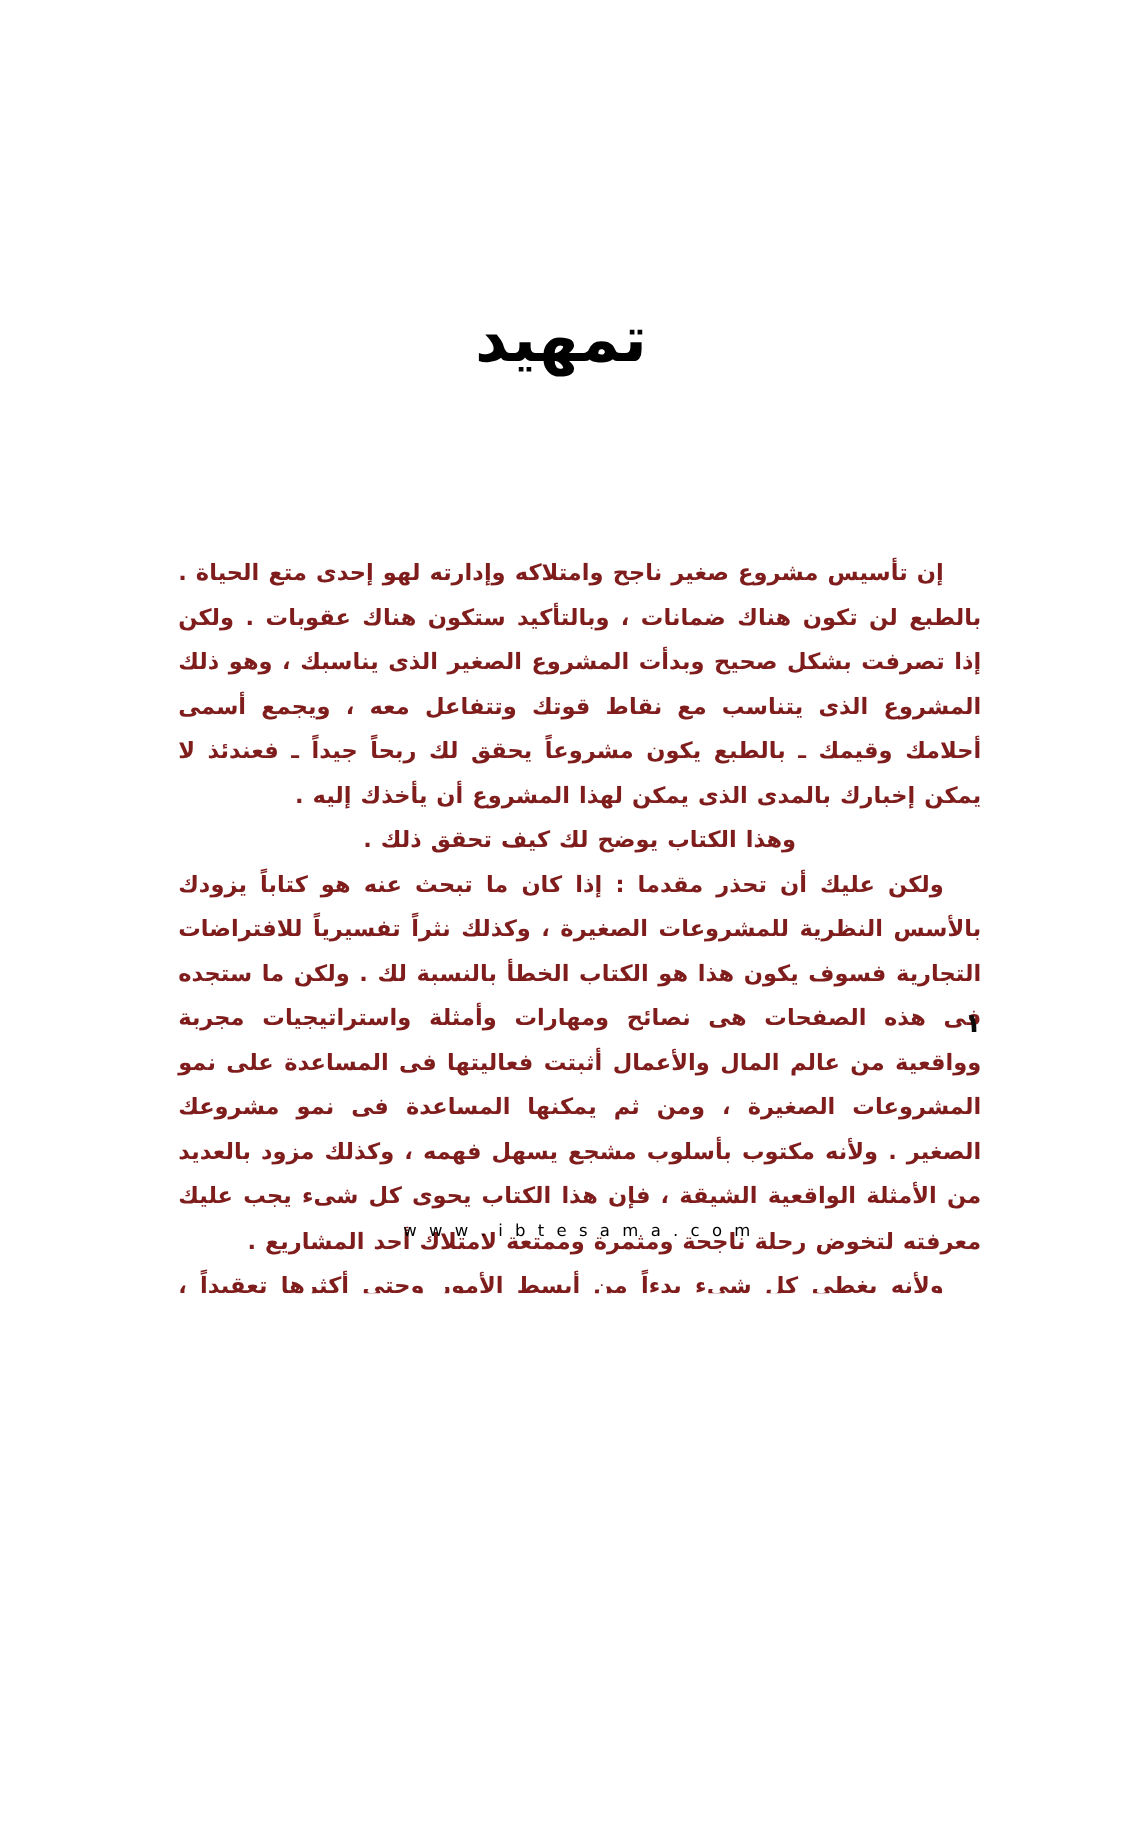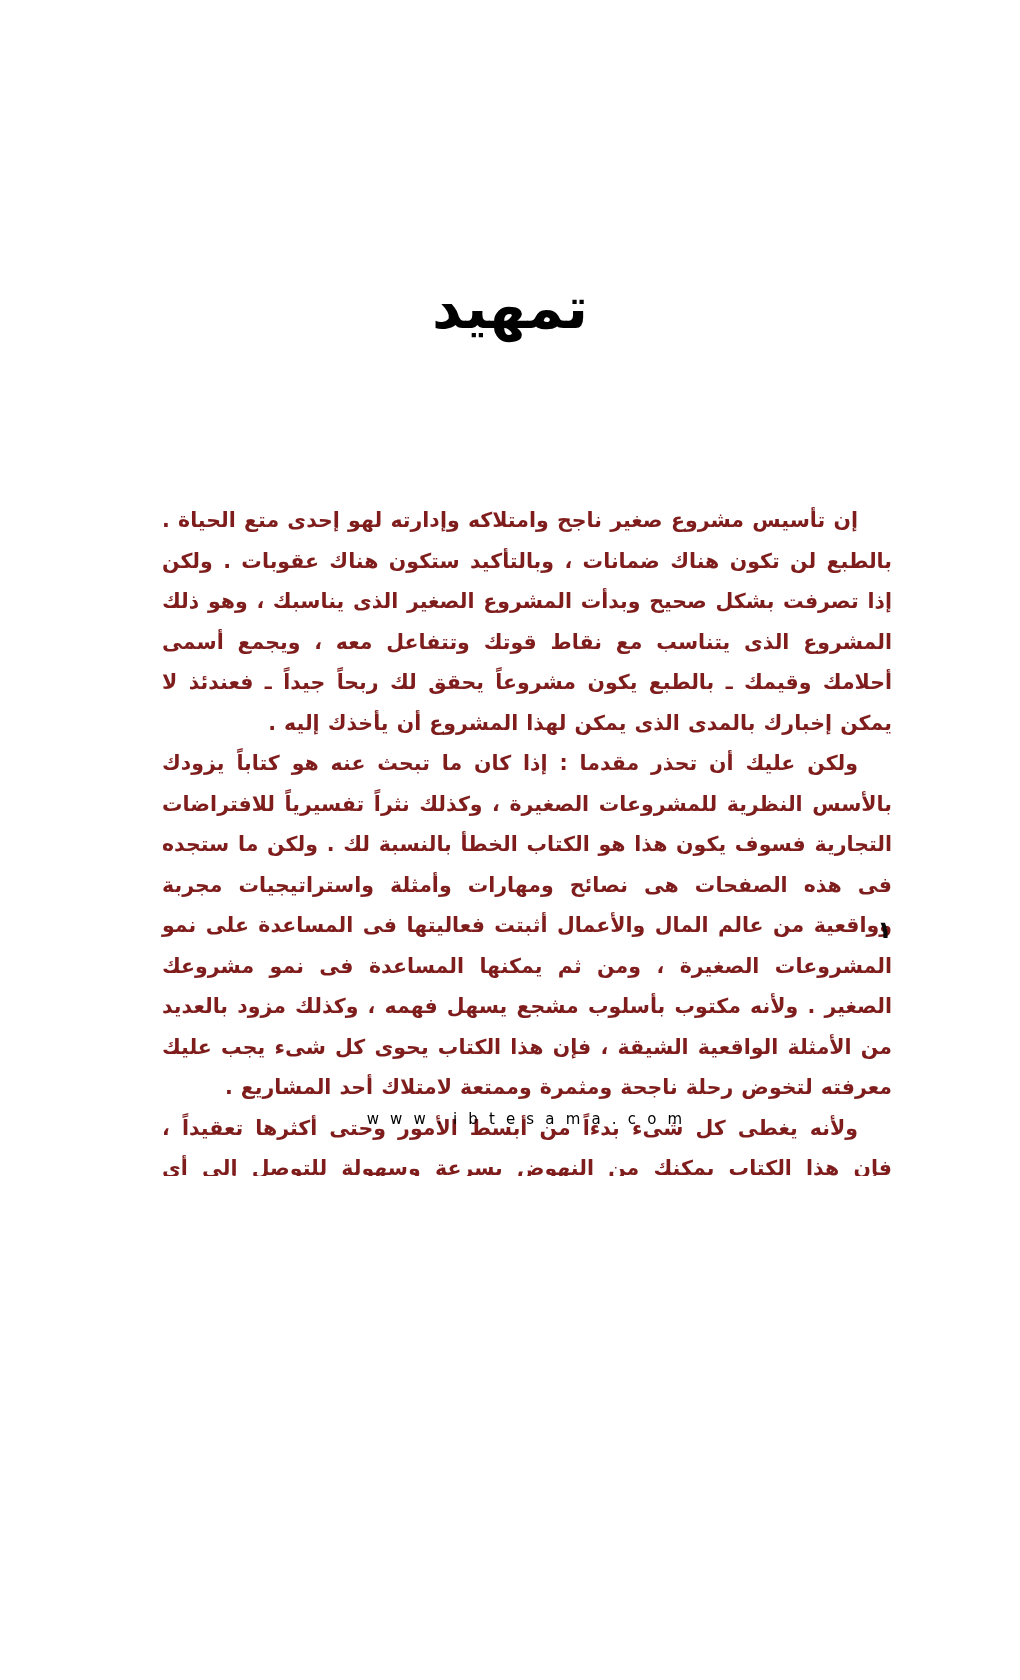--- a/index.html
+++ b/index.html
@@ -89,20 +89,21 @@
 </style>
 </head>
 <body>
 
 <div class="page">
 
   <h1 class="chapter-title">تمهيد</h1>
 
   <div class="body-block">
     <p>إن تأسيس مشروع صغير ناجح وامتلاكه وإدارته لهو إحدى متع الحياة . بالطبع لن تكون هناك ضمانات ، وبالتأكيد ستكون هناك عقوبات . ولكن إذا تصرفت بشكل صحيح وبدأت المشروع الصغير الذى يناسبك ، وهو ذلك المشروع الذى يتناسب مع نقاط قوتك وتتفاعل معه ، ويجمع أسمى أحلامك وقيمك ـ بالطبع يكون مشروعاً يحقق لك ربحاً جيداً ـ فعندئذ لا يمكن إخبارك بالمدى الذى يمكن لهذا المشروع أن يأخذك إليه .</p>
+    <p class="center-short">وهذا الكتاب يوضح لك كيف تحقق ذلك .</p>
     <p>ولكن عليك أن تحذر مقدما : إذا كان ما تبحث عنه هو كتاباً يزودك بالأسس النظرية للمشروعات الصغيرة ، وكذلك نثراً تفسيرياً للافتراضات التجارية فسوف يكون هذا هو الكتاب الخطأ بالنسبة لك . ولكن ما ستجده فى هذه الصفحات هى نصائح ومهارات وأمثلة واستراتيجيات مجربة وواقعية من عالم المال والأعمال أثبتت فعاليتها فى المساعدة على نمو المشروعات الصغيرة ، ومن ثم يمكنها المساعدة فى نمو مشروعك الصغير . ولأنه مكتوب بأسلوب مشجع يسهل فهمه ، وكذلك مزود بالعديد من الأمثلة الواقعية الشيقة ، فإن هذا الكتاب يحوى كل شىء يجب عليك معرفته لتخوض رحلة ناجحة ومثمرة وممتعة لامتلاك أحد المشاريع .</p>
     <p>ولأنه يغطى كل شىء بدءاً من أبسط الأمور وحتى أكثرها تعقيداً ، فإن هذا الكتاب يمكنك من النهوض بسرعة وسهولة للتوصل إلى أى موضوع يتعلق بمشروعك على وجه السرعة ، فهل تود ابتكار اسم لمشروعك الصغير يظل عالقاً بالأذهان ؟ ستجد هذا الأمر هنا . وهل أنت لست على دراية كافية بنظام المحاسبة فى مشروعك الصغير ؟ واصل القراءة . وهل تسوق أربطة الأحذية ؟</p>
   </div>
 
   <div class="folio">١</div>
 
   <div class="watermark">w w w . i b t e s a m a . c o m</div>
 
 </div>
 

